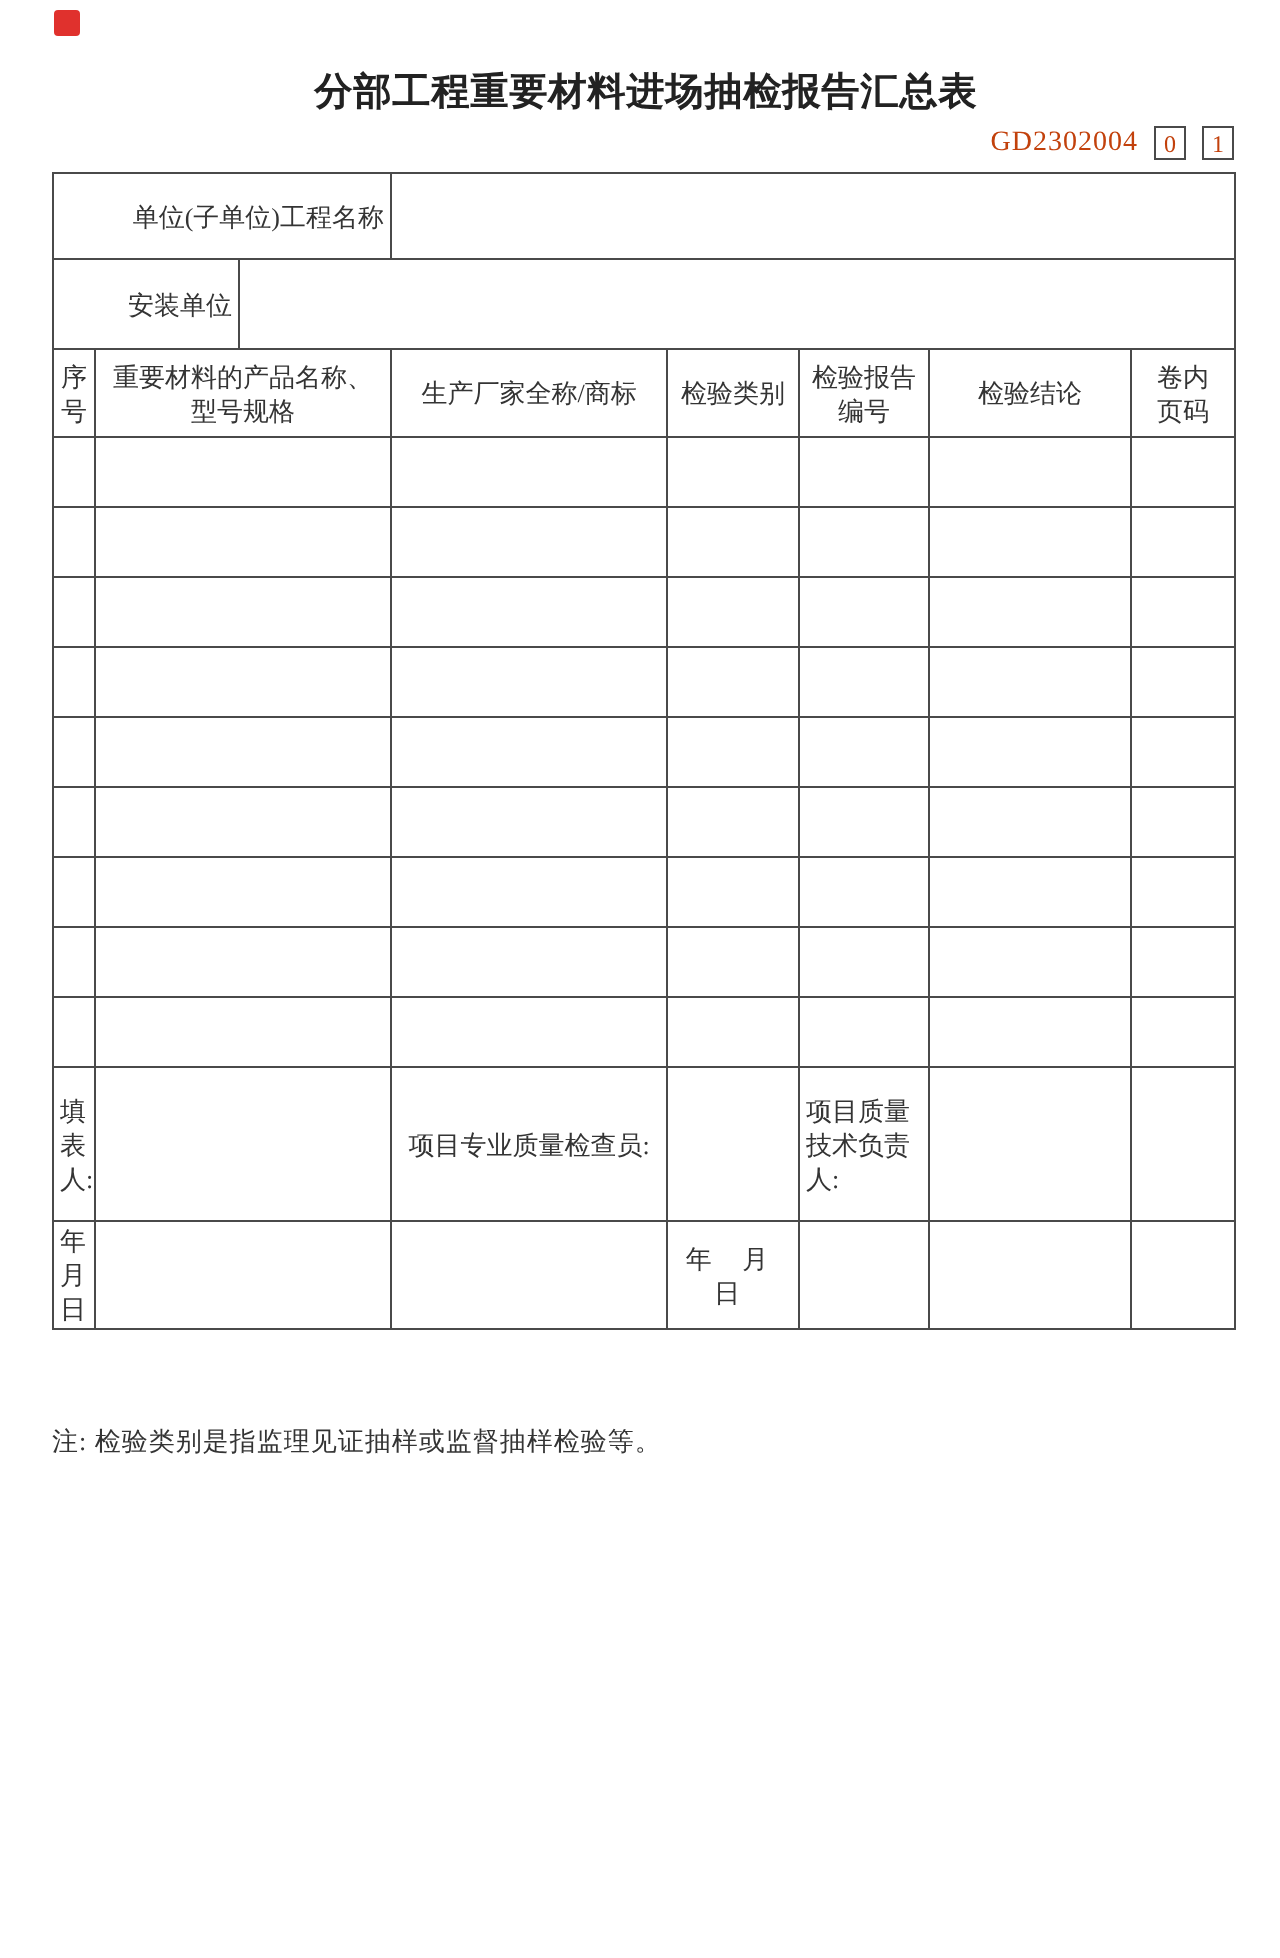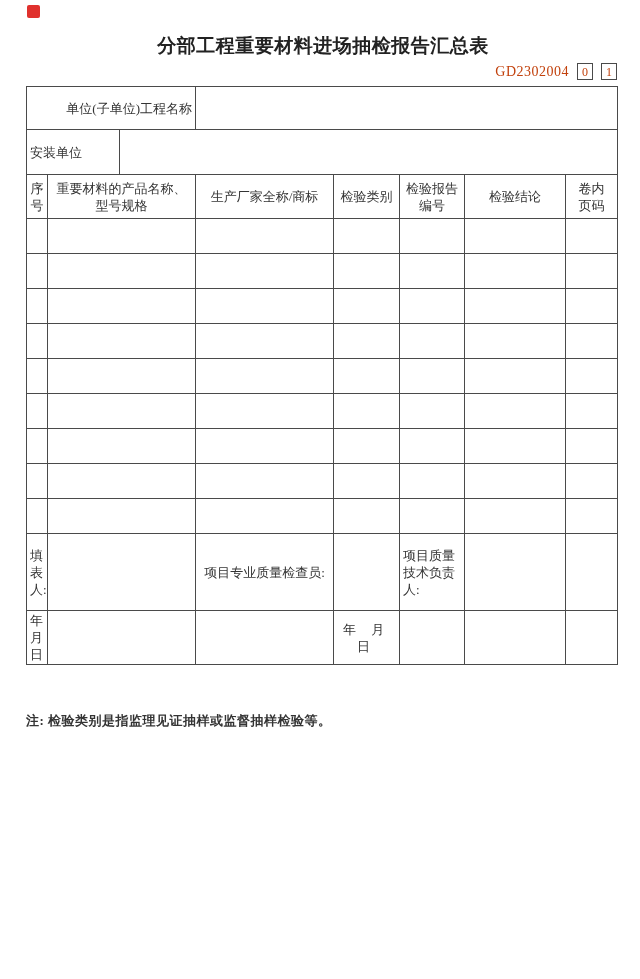--- a/index.html
+++ b/index.html
@@ -48,34 +48,34 @@
     line-height:17px;
   }
   tr.r-a{height:43px;}
   tr.r-b{height:46px;}
   tr.r-c{height:45px;}
   tr.r-h{height:44px;}
   tr.r-data{height:35px;}
   tr.r-f1{height:77px;}
   tr.r-f2{height:51px;}
   td.lbl-right{text-align:right;padding-right:8px;border-radius:13px;}
-  td.lbl-right-sm{padding-right:3px;}
+  td.lbl-right-sm{text-align:right;padding-right:3px;}
   td.lbl-left{text-align:left;padding-left:3px;}
   td.hdr{text-align:center;}
   td.hdr span{display:block;}
   td.vtext{
     text-align:left;vertical-align:top;
     word-break:break-all;line-height:17px;padding-top:3px;
   }
   td.top-left{vertical-align:top;text-align:center;padding-top:6px;padding-left:6px;}
   td.top-left-wrap{vertical-align:top;text-align:left;padding-top:6px;padding-left:6px;word-break:break-all;}
   td.date-mid{text-align:center;letter-spacing:6px;margin-top:20px;}
   .note{
     position:absolute;left:26px;top:712px;
-    font-size:13px;color:#343434;letter-spacing:0.5px;font-weight:bold;
+    font-size:13px;color:#343434;letter-spacing:0.5px;
   }
 </style>
 </head>
 <body>
 
 <div class="sheet">
 
   <div class="red-marker"></div>
 
   <div class="title">分部工程重要材料进场抽检报告汇总表</div>

